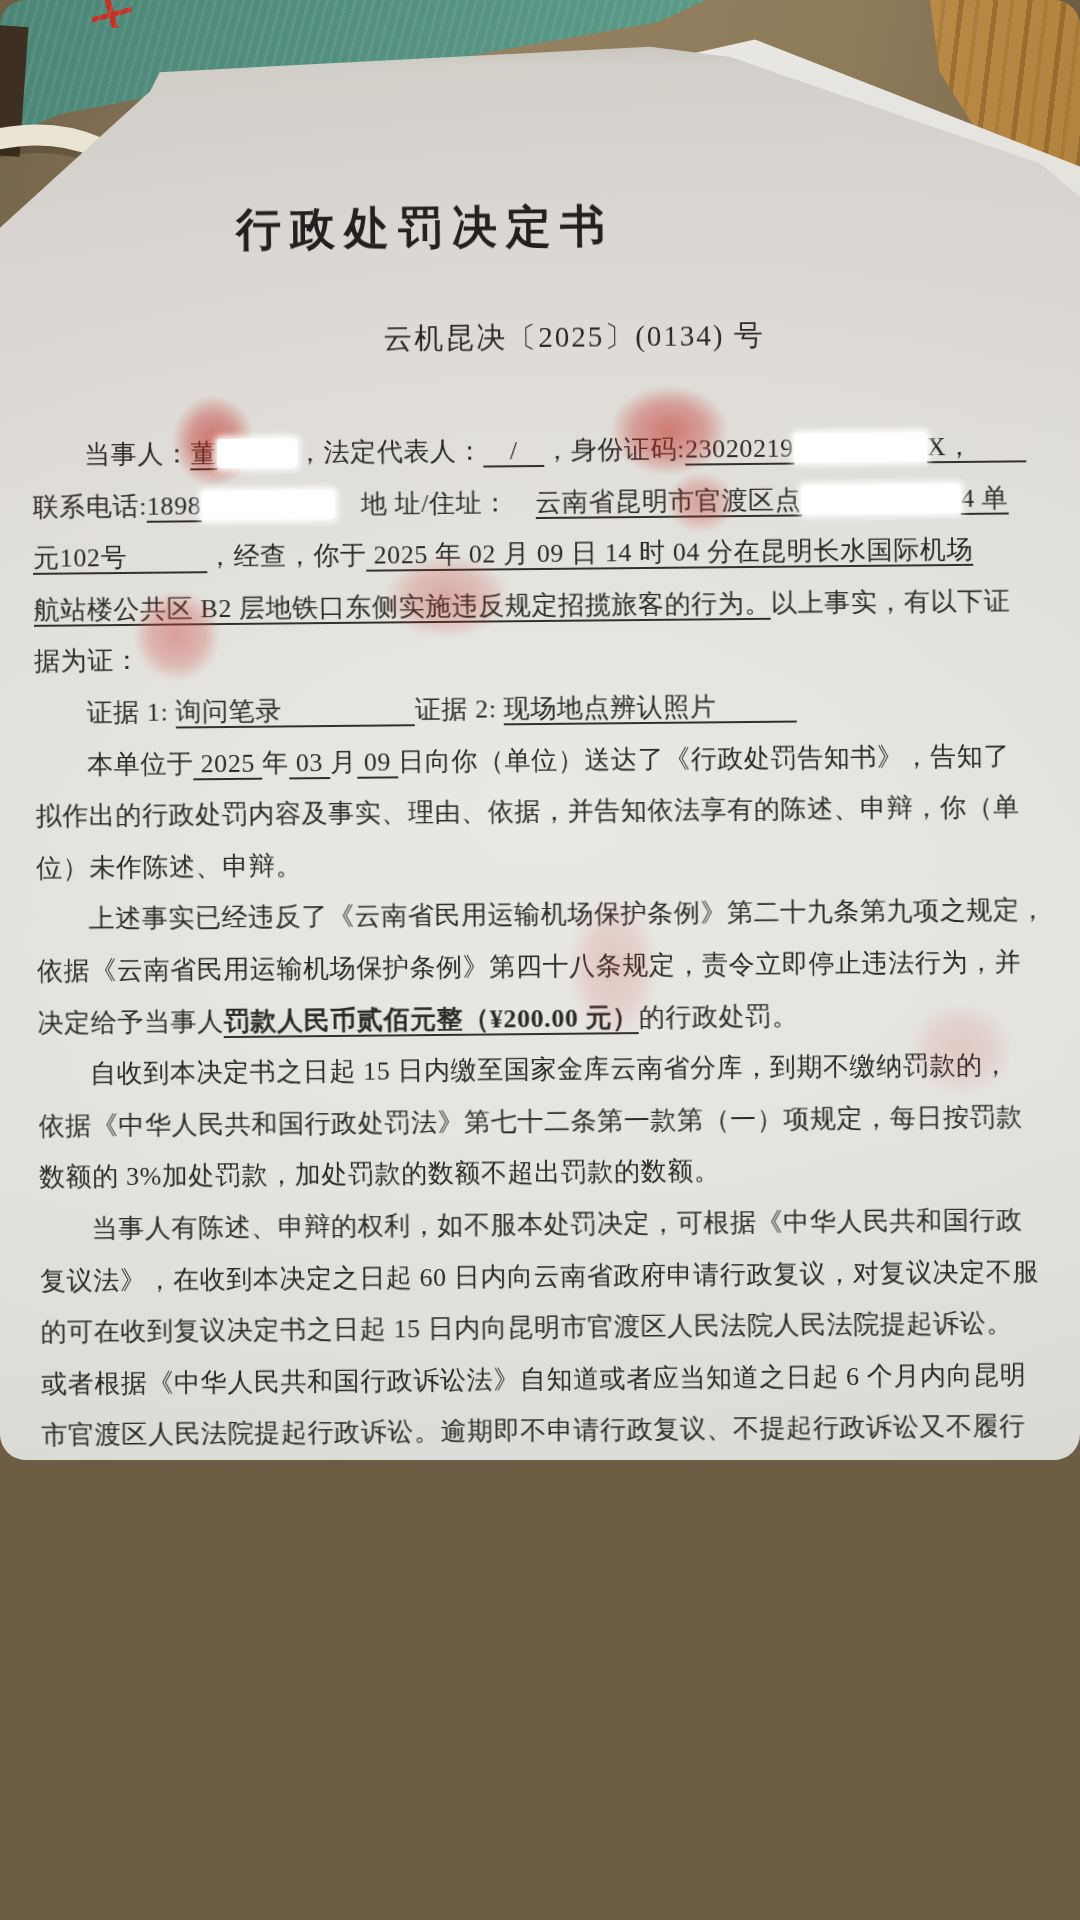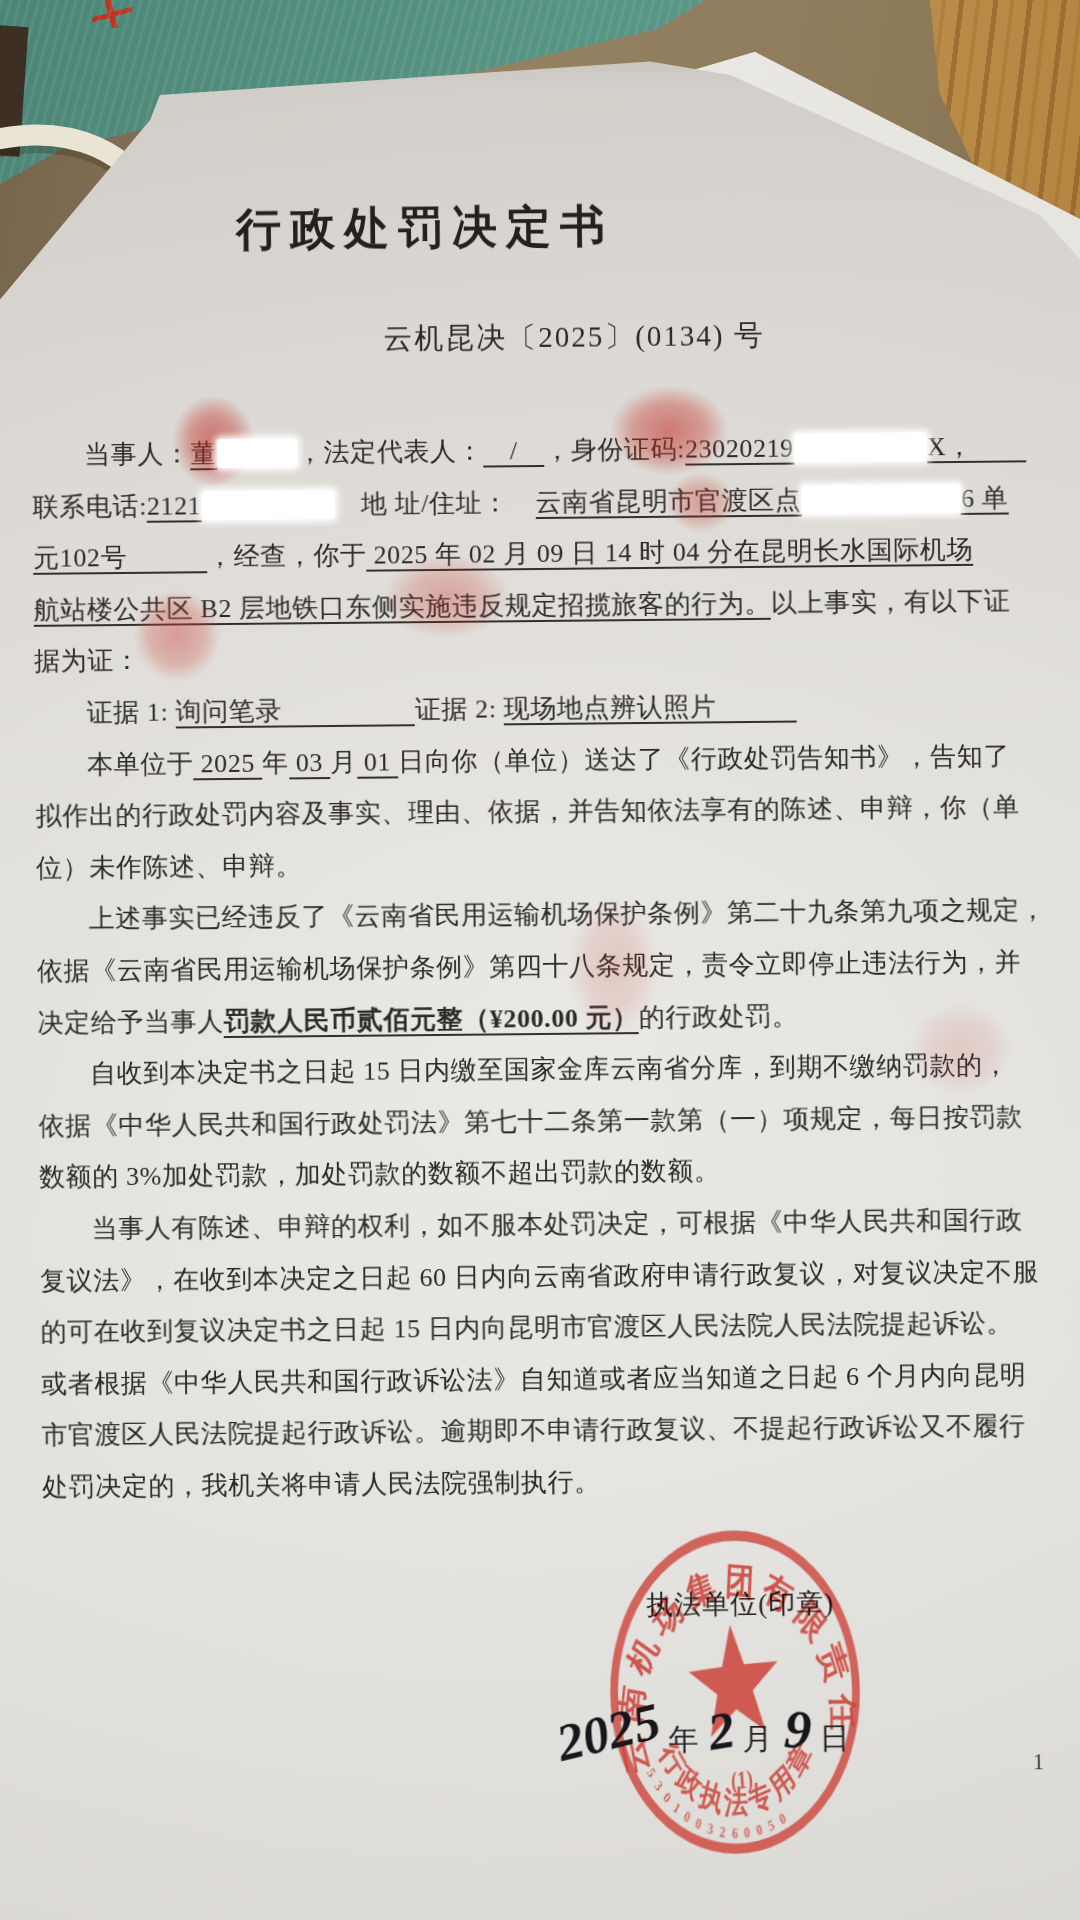--- a/index.html
+++ b/index.html
@@ -1,17 +1,17 @@
 <!DOCTYPE html>
 <html><head>
 <meta charset="utf-8">
 <style>
   html,body{margin:0;padding:0;background:#6d5d44;}
-  .scene{position:relative;width:1080px;height:1920px;overflow:hidden;
-         font-family:"Liberation Serif","DejaVu Serif",serif;}
+  .scene{position:relative;width:1080px;height:1460px;overflow:hidden;
+         font-family:"Liberation Serif","DejaVu Serif",serif;border-radius:26px;}
   
   .desk{position:absolute;inset:0;
         background:linear-gradient(100deg,#74644a,#958263 35%,#8d7a59 65%,#6d5c42);}
   .fabric{position:absolute;inset:0;
           clip-path:polygon(0 0,65.3% 0,61% 1.5%,39.8% 4.3%,21.3% 5.6%,5.6% 7.8%,0 9.6%);
           background:linear-gradient(115deg,#4b8576 0%,#5d9c8a 45%,#3f7566 100%);}
   .fabric:after{content:"";position:absolute;inset:0;
           background:repeating-linear-gradient(105deg,rgba(255,255,255,.07) 0 3px,transparent 3px 9px);}
   .redmark{position:absolute;background:none;}
   .redmark.m1{left:92px;top:0;width:40px;height:28px;
@@ -91,26 +91,26 @@
     <path d="M -15 142 C 70 120, 138 152, 160 216 C 177 264, 182 306, 173 348" fill="none" stroke="#eae4d5" stroke-width="21" stroke-linecap="round"></path>
   </svg>
   <div class="paper2"></div>
   <div class="paper"></div>
 
   <div class="content">
     <h1 class="title">行政处罚决定书</h1>
     <div class="docno">云机昆决〔2025〕(0134) 号</div>
     <div class="docbody" id="doc-body">
         <div class="bline ind"><span>当事人：</span><span class="u">董</span><span class="redact">　　　</span><span>，法定代表人：</span><span class="u">　/　</span><span>，身份证码:</span><span class="u">23020219</span><span class="redact">　　　　　</span><span class="u">X，　　</span></div>
-        <div class="bline"><span>联系电话:</span><span class="u">2121</span><span class="redact">　　　　　</span><span>　地 址/住址：　</span><span class="u">云南省昆明市官渡区点</span><span class="redact">　　　　　　</span><span class="u">6 单</span></div>
+        <div class="bline"><span>联系电话:</span><span class="u">1898</span><span class="redact">　　　　　</span><span>　地 址/住址：　</span><span class="u">云南省昆明市官渡区点</span><span class="redact">　　　　　　</span><span class="u">4 单</span></div>
         <div class="bline"><span class="u">元102号</span><span class="u">　　　</span><span>，经查，你于</span><span class="u"> 2025 年 02 月 09 日 14 时 04 分在昆明长水国际机场</span></div>
         <div class="bline"><span class="u">航站楼公共区 B2 层地铁口东侧实施违反规定招揽旅客的行为。</span><span>以上事实，有以下证</span></div>
         <div class="bline"><span>据为证：</span></div>
         <div class="bline ind"><span>证据 1: </span><span class="u">询问笔录　　　　　</span><span>证据 2: </span><span class="u">现场地点辨认照片　　　</span></div>
-        <div class="bline ind"><span>本单位于</span><span class="u"> 2025 </span><span>年</span><span class="u"> 03 </span><span>月</span><span class="u"> 01 </span><span>日向你（单位）送达了《行政处罚告知书》，告知了</span></div>
+        <div class="bline ind"><span>本单位于</span><span class="u"> 2025 </span><span>年</span><span class="u"> 03 </span><span>月</span><span class="u"> 09 </span><span>日向你（单位）送达了《行政处罚告知书》，告知了</span></div>
         <div class="bline"><span>拟作出的行政处罚内容及事实、理由、依据，并告知依法享有的陈述、申辩，你（单</span></div>
         <div class="bline"><span>位）未作陈述、申辩。</span></div>
         <div class="bline ind"><span>上述事实已经违反了《云南省民用运输机场保护条例》第二十九条第九项之规定，</span></div>
         <div class="bline"><span>依据《云南省民用运输机场保护条例》第四十八条规定，责令立即停止违法行为，并</span></div>
         <div class="bline"><span>决定给予当事人</span><span class="u bold">罚款人民币贰佰元整（¥200.00 元）</span><span>的行政处罚。</span></div>
         <div class="bline ind"><span>自收到本决定书之日起 15 日内缴至国家金库云南省分库，到期不缴纳罚款的，</span></div>
         <div class="bline"><span>依据《中华人民共和国行政处罚法》第七十二条第一款第（一）项规定，每日按罚款</span></div>
         <div class="bline"><span>数额的 3%加处罚款，加处罚款的数额不超出罚款的数额。</span></div>
         <div class="bline ind"><span>当事人有陈述、申辩的权利，如不服本处罚决定，可根据《中华人民共和国行政</span></div>
         <div class="bline"><span>复议法》，在收到本决定之日起 60 日内向云南省政府申请行政复议，对复议决定不服</span></div>

